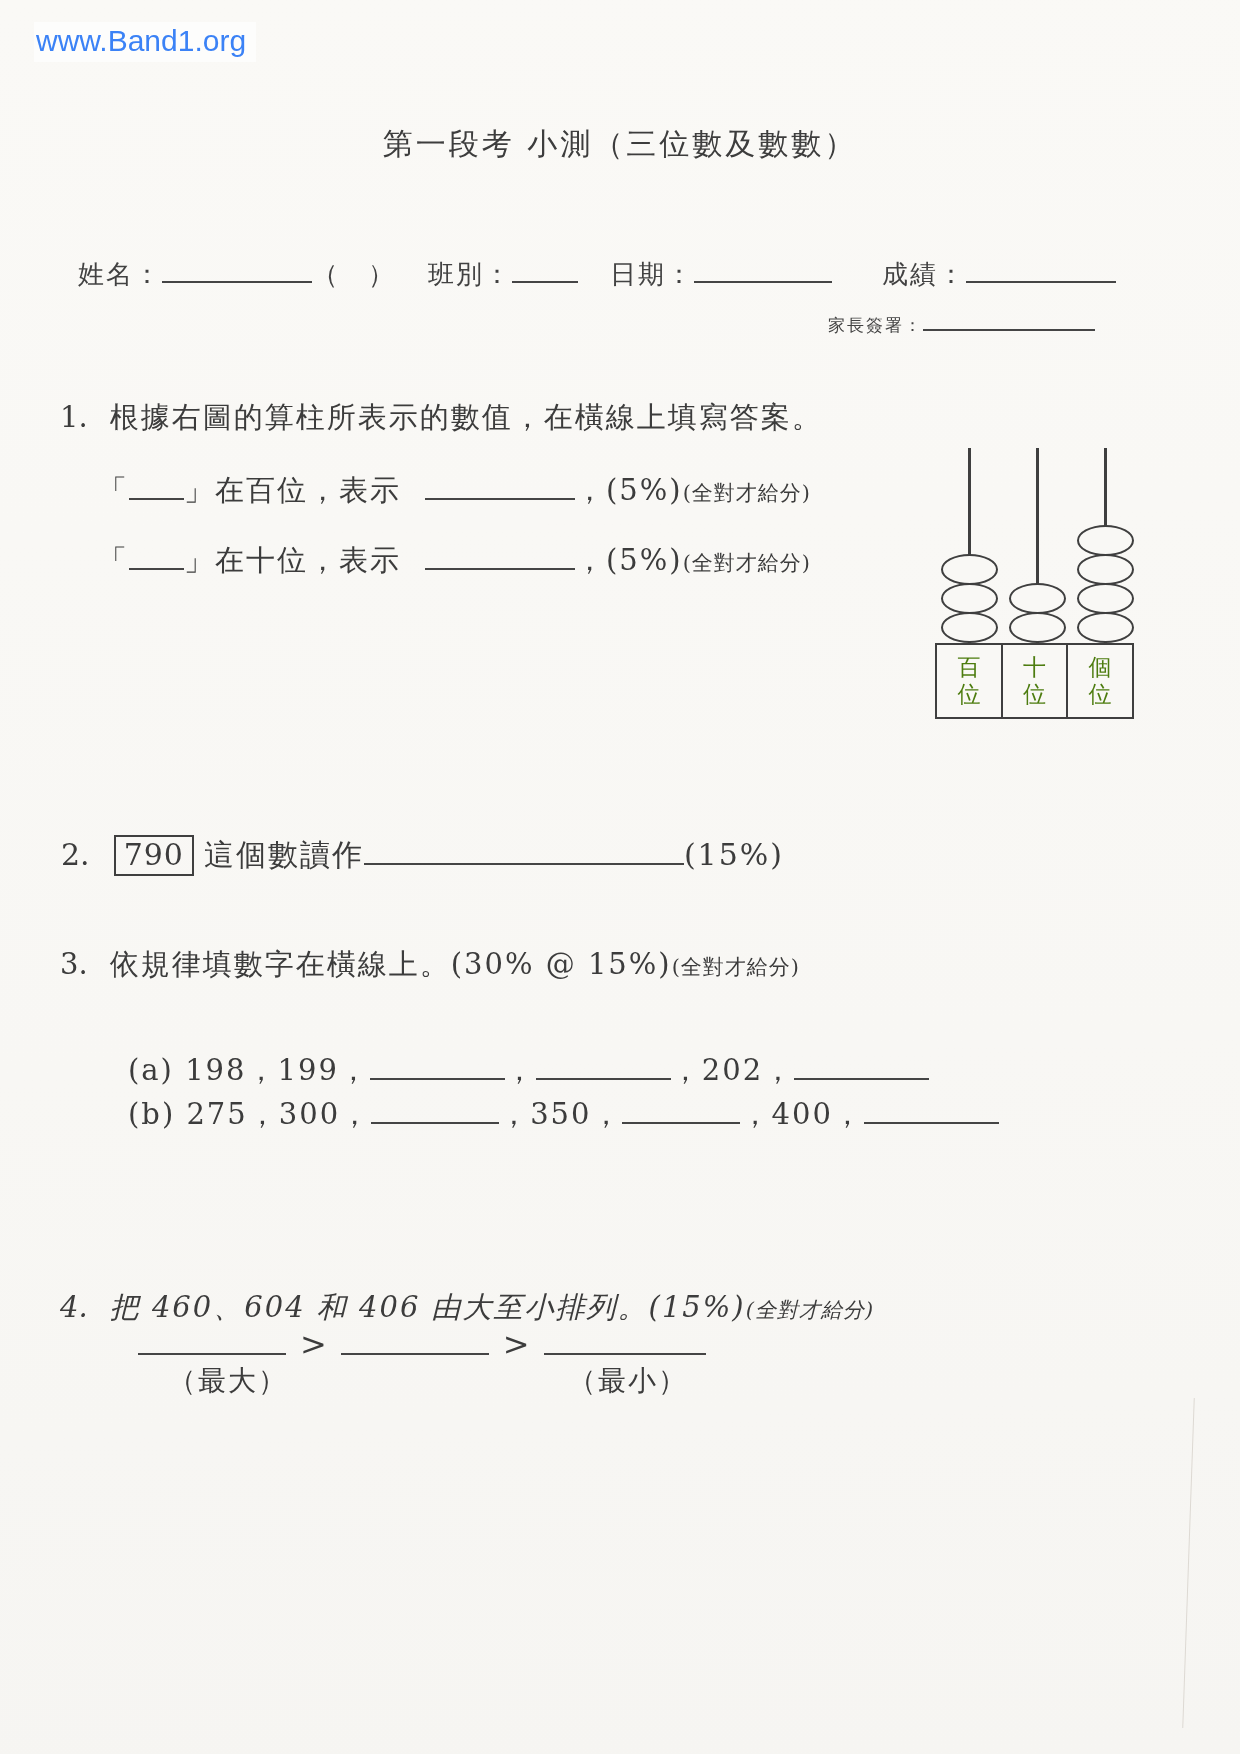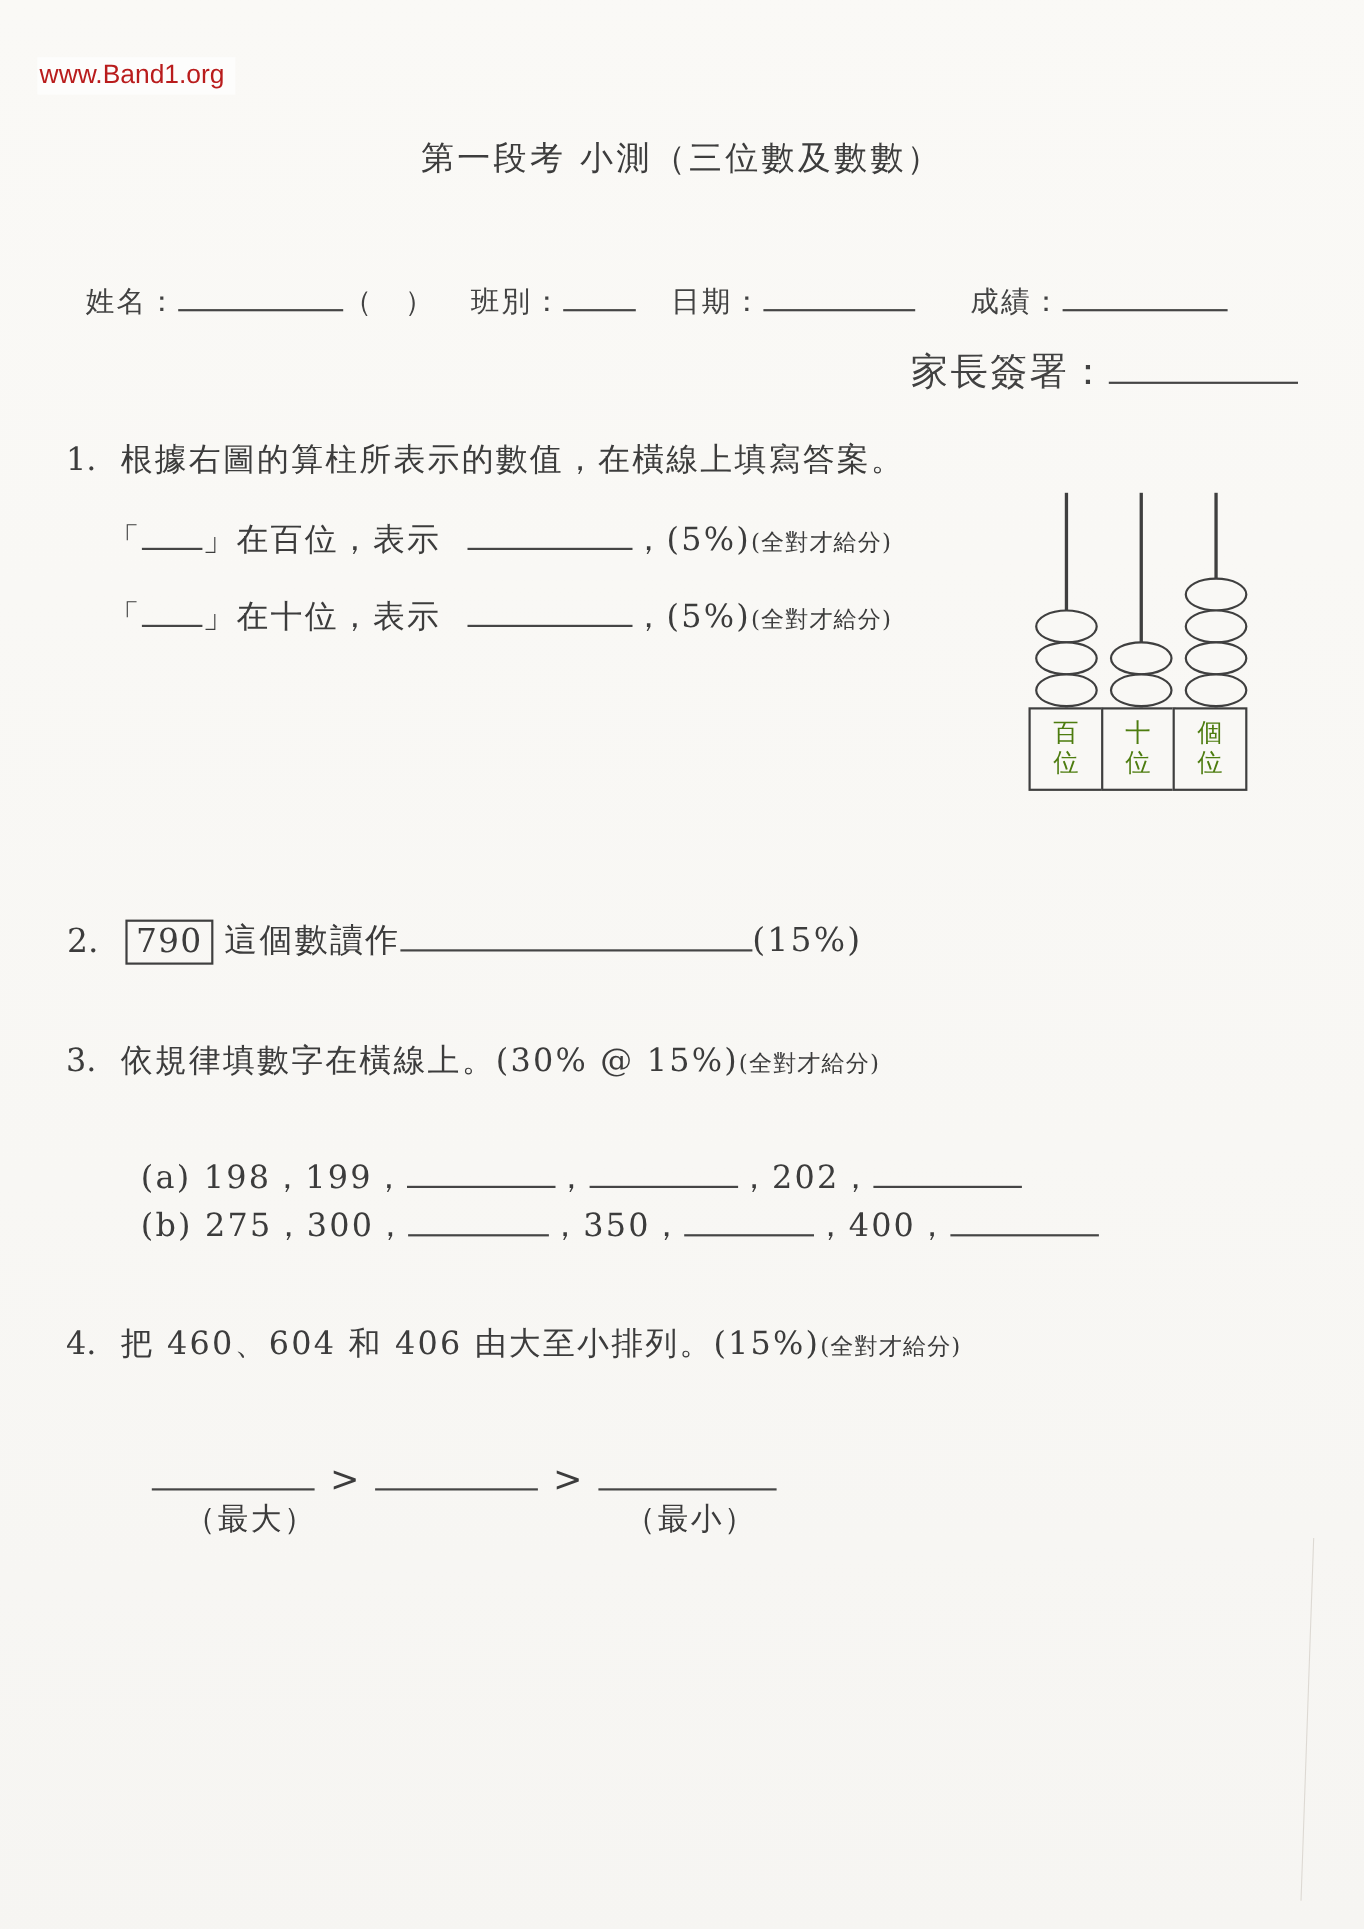--- a/index.html
+++ b/index.html
@@ -7,38 +7,38 @@
     position:relative;
     width:1240px; height:1754px;
     background:linear-gradient(178deg,#faf9f6 0%, #f8f7f4 60%, #f6f5f2 100%);
     font-family:"DejaVu Serif","Liberation Serif",serif;
     color:#3a3a3a;
     overflow:hidden;
   }
   .watermark {
     position:absolute; left:34px; top:22px;
     font-family:"Liberation Sans","DejaVu Sans",sans-serif;
-    font-size:24px; color:#b91c1c;
-    background:#fdfdfc; padding:2px 10px 4px 2px;margin-top:30px;
+    font-size:30px; color:#3b82f6;
+    background:#fdfdfc; padding:2px 10px 4px 2px;
   }
   .title-block { position:absolute; left:0; top:106px; width:1240px; text-align:center; }
   .title-line1 { font-size:31px; letter-spacing:2px; color:#3d3d3d; }
   .title-line2 { font-size:30px; letter-spacing:3px; margin-top:18px; color:#3d3d3d; }
 
   .blank { display:inline-block; border-bottom:2px solid #454545; height:1.02em; vertical-align:baseline; }
 
   .fields-row {
     position:absolute; left:78px; top:254px; width:1080px;
     font-size:26px; letter-spacing:2px; white-space:nowrap; color:#424242;
   }
   .fields-row .gap-s { display:inline-block; width:18px; }
   .fields-row .gap-m { display:inline-block; width:32px; }
   .parent-row {
     position:absolute; left:828px; top:312px;
-    font-size:34px; letter-spacing:2px; white-space:nowrap; color:#424242;
+    font-size:17px; letter-spacing:2px; white-space:nowrap; color:#424242;
   }
 
   .q-line { position:absolute; font-size:29px; letter-spacing:2px; white-space:nowrap; color:#3c3c3c; }
   .q-num { display:inline-block; margin-right:22px; letter-spacing:0; }
   .small-note { font-size:21px; letter-spacing:1px; }
 
   .q1-sub { position:absolute; font-size:29px; letter-spacing:2px; white-space:nowrap; color:#3c3c3c; }
 
   
   .abacus { position:absolute; left:935px; top:448px; width:206px; }
@@ -156,21 +156,21 @@
   </div>
 
   <div class="q-line" style="left:128px; top:1048px;text-align:right;">
     <span>(a) 198，199，</span><span class="blank" style="width:135px"></span><span>，</span><span class="blank" style="width:135px"></span><span>，202，</span><span class="blank" style="width:135px"></span>
   </div>
 
   <div class="q-line" style="left:128px; top:1092px;">
     <span>(b) 275，300，</span><span class="blank" style="width:128px"></span><span>，350，</span><span class="blank" style="width:118px"></span><span>，400，</span><span class="blank" style="width:135px"></span>
   </div>
 
-  <div class="q-line" style="left:60px; top:1202px;">
+  <div class="q-line" style="left:60px; top:1288px;font-style:italic;">
     <span class="q-num">4.</span><span>把 460、604 和 406 由大至小排列。(15%)</span><span class="small-note">(全對才給分)</span>
   </div>
 
   <div class="cmp-row">
     <span class="blank" style="width:148px"></span><span class="gt">&gt;</span><span class="blank" style="width:148px"></span><span class="gt">&gt;</span><span class="blank" style="width:162px"></span>
   </div>
 
   <div class="cmp-label" style="left:168px; top:1362px;">（最大）</div>
   <div class="cmp-label" style="left:568px; top:1362px;">（最小）</div>
 

